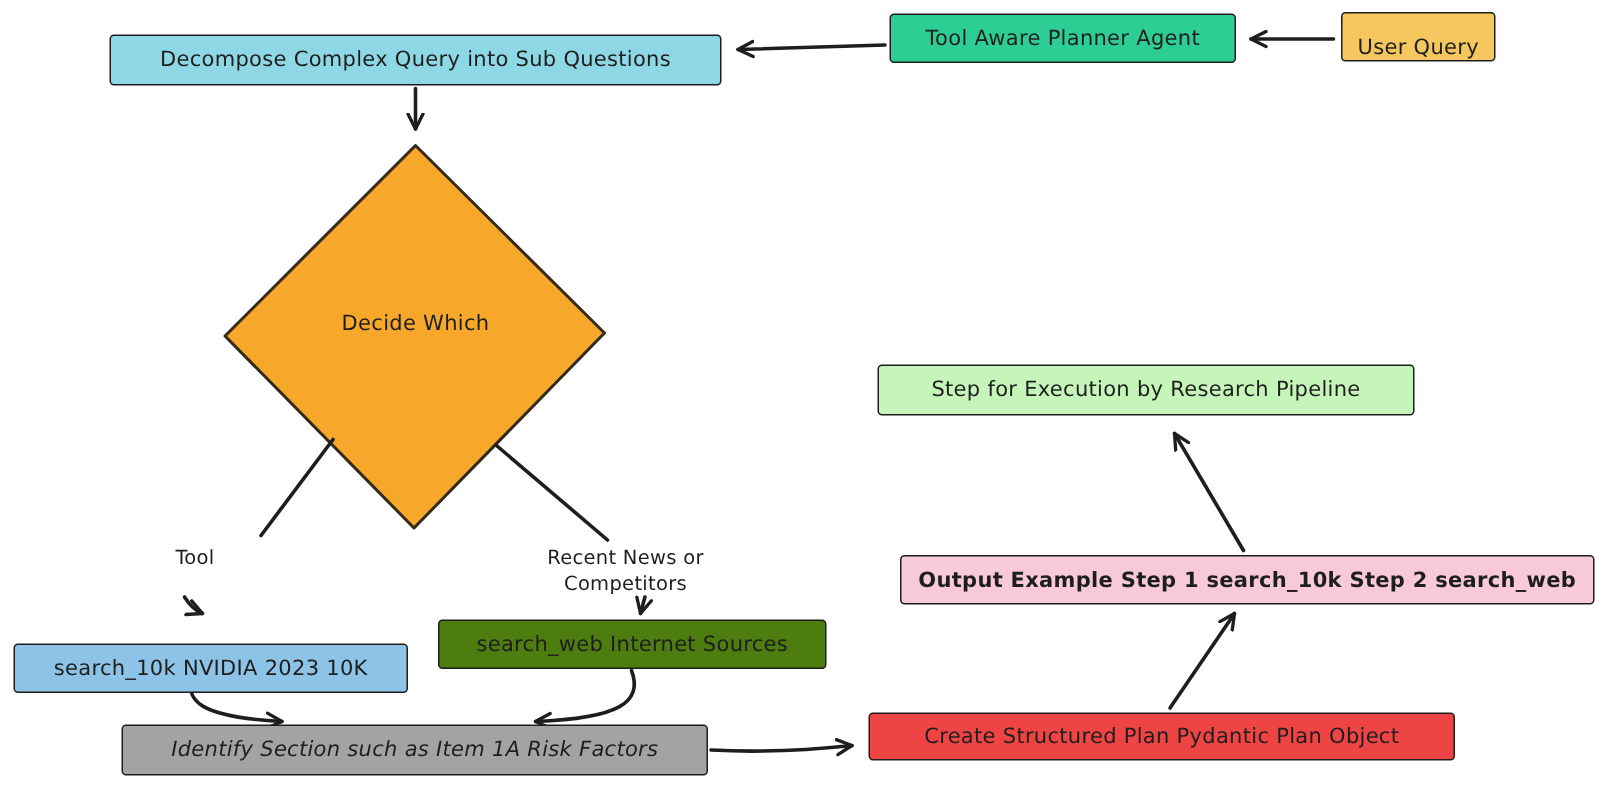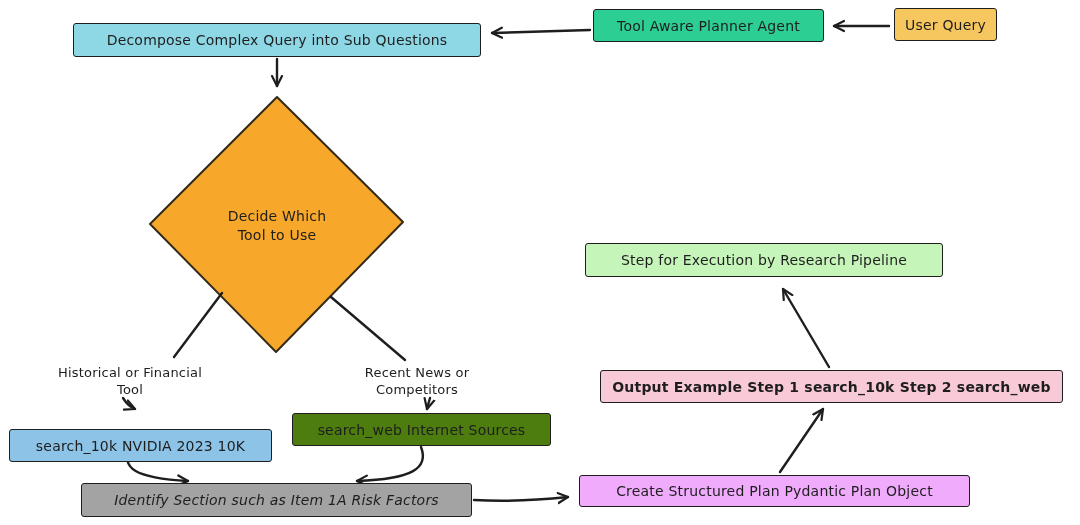--- a/index.html
+++ b/index.html
@@ -71,51 +71,49 @@
   </svg>
 
   <div class="node n-planner" style="background-color: rgb(45, 206, 147);">
     <span>Tool Aware Planner Agent</span>
   </div>
 
   <div class="node n-decompose" style="background-color: rgb(142, 216, 230);">
     <span>Decompose Complex Query into Sub Questions</span>
   </div>
 
-  <div class="node n-userquery" style="background-color: rgb(245, 199, 94);">
+  <div class="node n-userquery" style="background-color: rgb(245, 199, 94); align-items: flex-end;">
     <span>User Query</span>
   </div>
 
   <div class="diamond-label l-decide">
     <div>Decide Which</div>
-    <div>Tool to Use</div>
   </div>
 
   <div class="flabel l-left">
-    <div>Historical or Financial</div>
     <div>Tool</div>
   </div>
   <div class="flabel l-right">
     <div>Recent News or</div>
     <div>Competitors</div>
   </div>
 
   <div class="node n-search10k" style="background-color: rgb(140, 195, 230);">
     <span>search_10k NVIDIA 2023 10K</span>
   </div>
 
   <div class="node n-searchweb" style="background-color: #4d7c0f;">
     <span>search_web Internet Sources</span>
   </div>
 
   <div class="node n-identify" style="background-color: #a3a3a3; font-style: italic;">
     <span>Identify Section such as Item 1A Risk Factors</span>
   </div>
 
-  <div class="node n-create" style="background-color: #f0abfc;">
+  <div class="node n-create" style="background-color: #ef4444;">
     <span>Create Structured Plan Pydantic Plan Object</span>
   </div>
 
   <div class="node n-output" style="background-color: rgb(248, 201, 215);">
     <span>Output Example Step 1 search_10k Step 2 search_web</span>
   </div>
 
   <div class="node n-ready" style="background-color: rgb(198, 245, 186);">
     <span>Step for Execution by Research Pipeline</span>
   </div>

